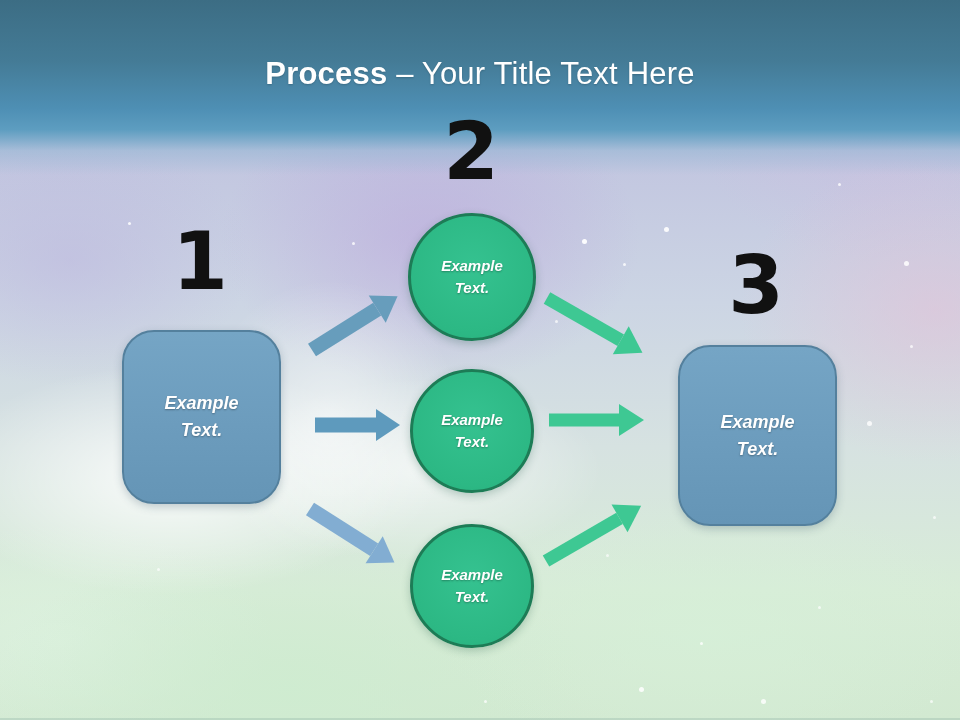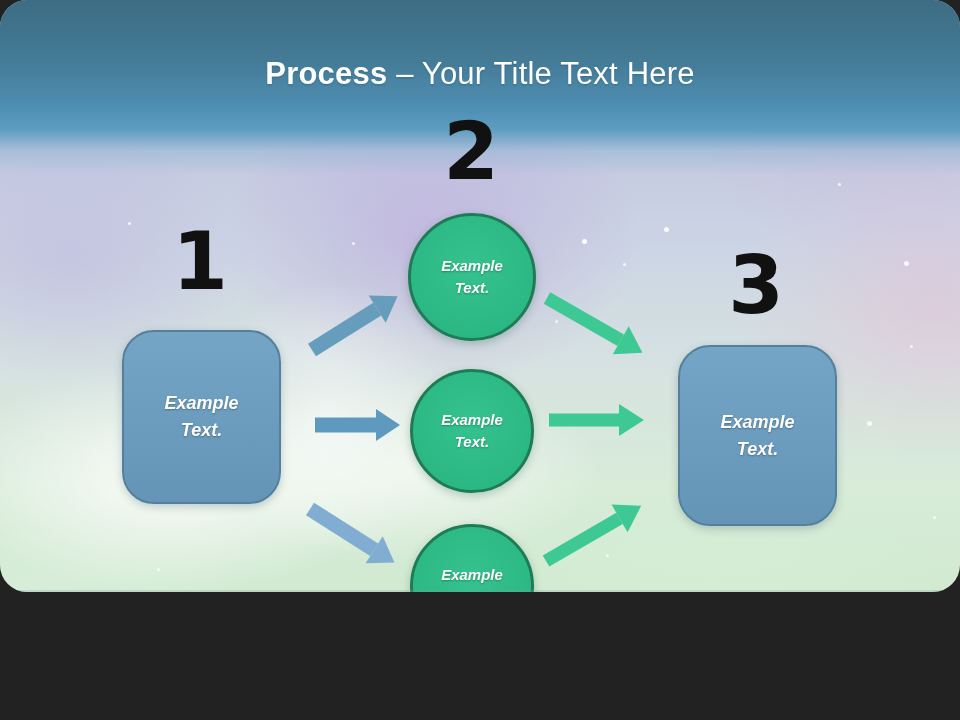--- a/index.html
+++ b/index.html
@@ -1,19 +1,18 @@
 <!DOCTYPE html>
 <html><head>
 <meta charset="utf-8">
 <style>
   html,body{margin:0;padding:0;background:#222;}
   .slide{
-    position:relative;width:960px;height:592px;overflow:hidden;
+    position:relative;width:960px;height:720px;overflow:hidden;
     font-family:"Liberation Sans",sans-serif;
-    border-radius:27px;
   }
   
   .bg-clouds{
     position:absolute;inset:0;
     background:
       radial-gradient(ellipse 300px 210px at 430px 240px, rgba(186,163,219,.55), transparent 70%),
       radial-gradient(ellipse 260px 180px at 70px 260px,  rgba(188,181,222,.50), transparent 70%),
       radial-gradient(ellipse 280px 220px at 935px 310px, rgba(228,192,214,.55), transparent 70%),
       radial-gradient(ellipse 240px 170px at 870px 140px, rgba(205,190,225,.45), transparent 70%),
       radial-gradient(ellipse 320px 160px at 170px 480px, rgba(255,255,255,.85), transparent 72%),

